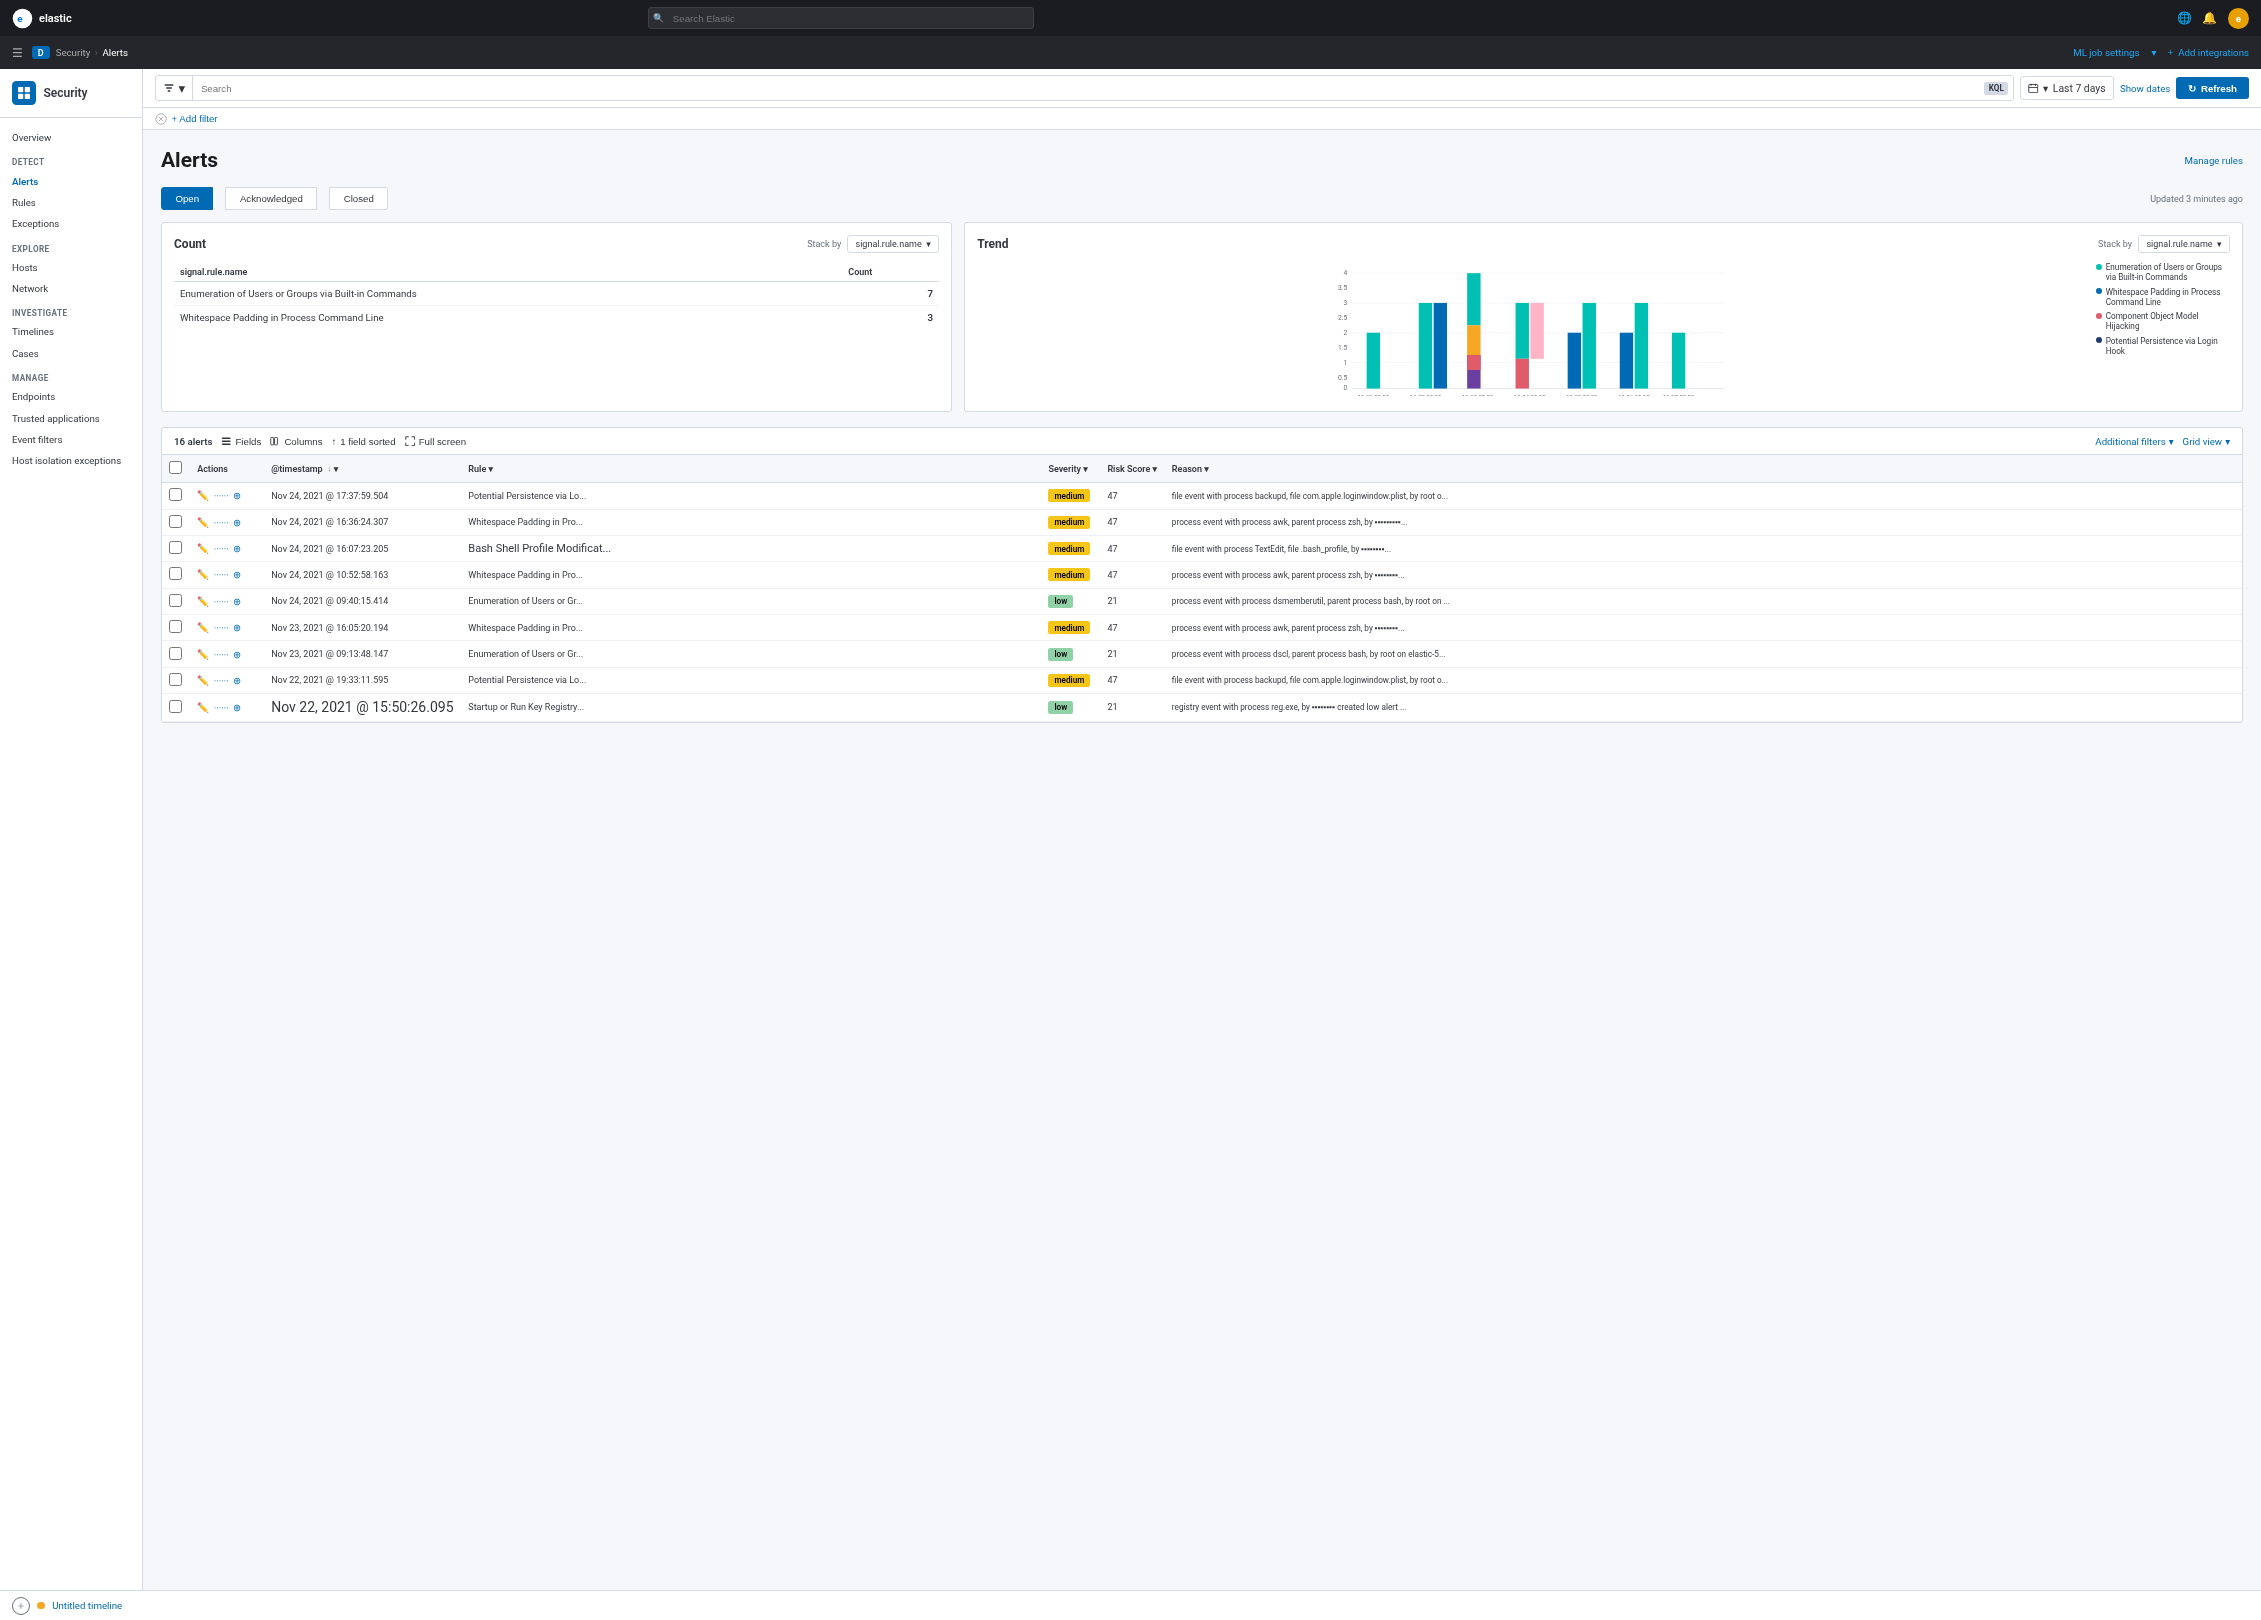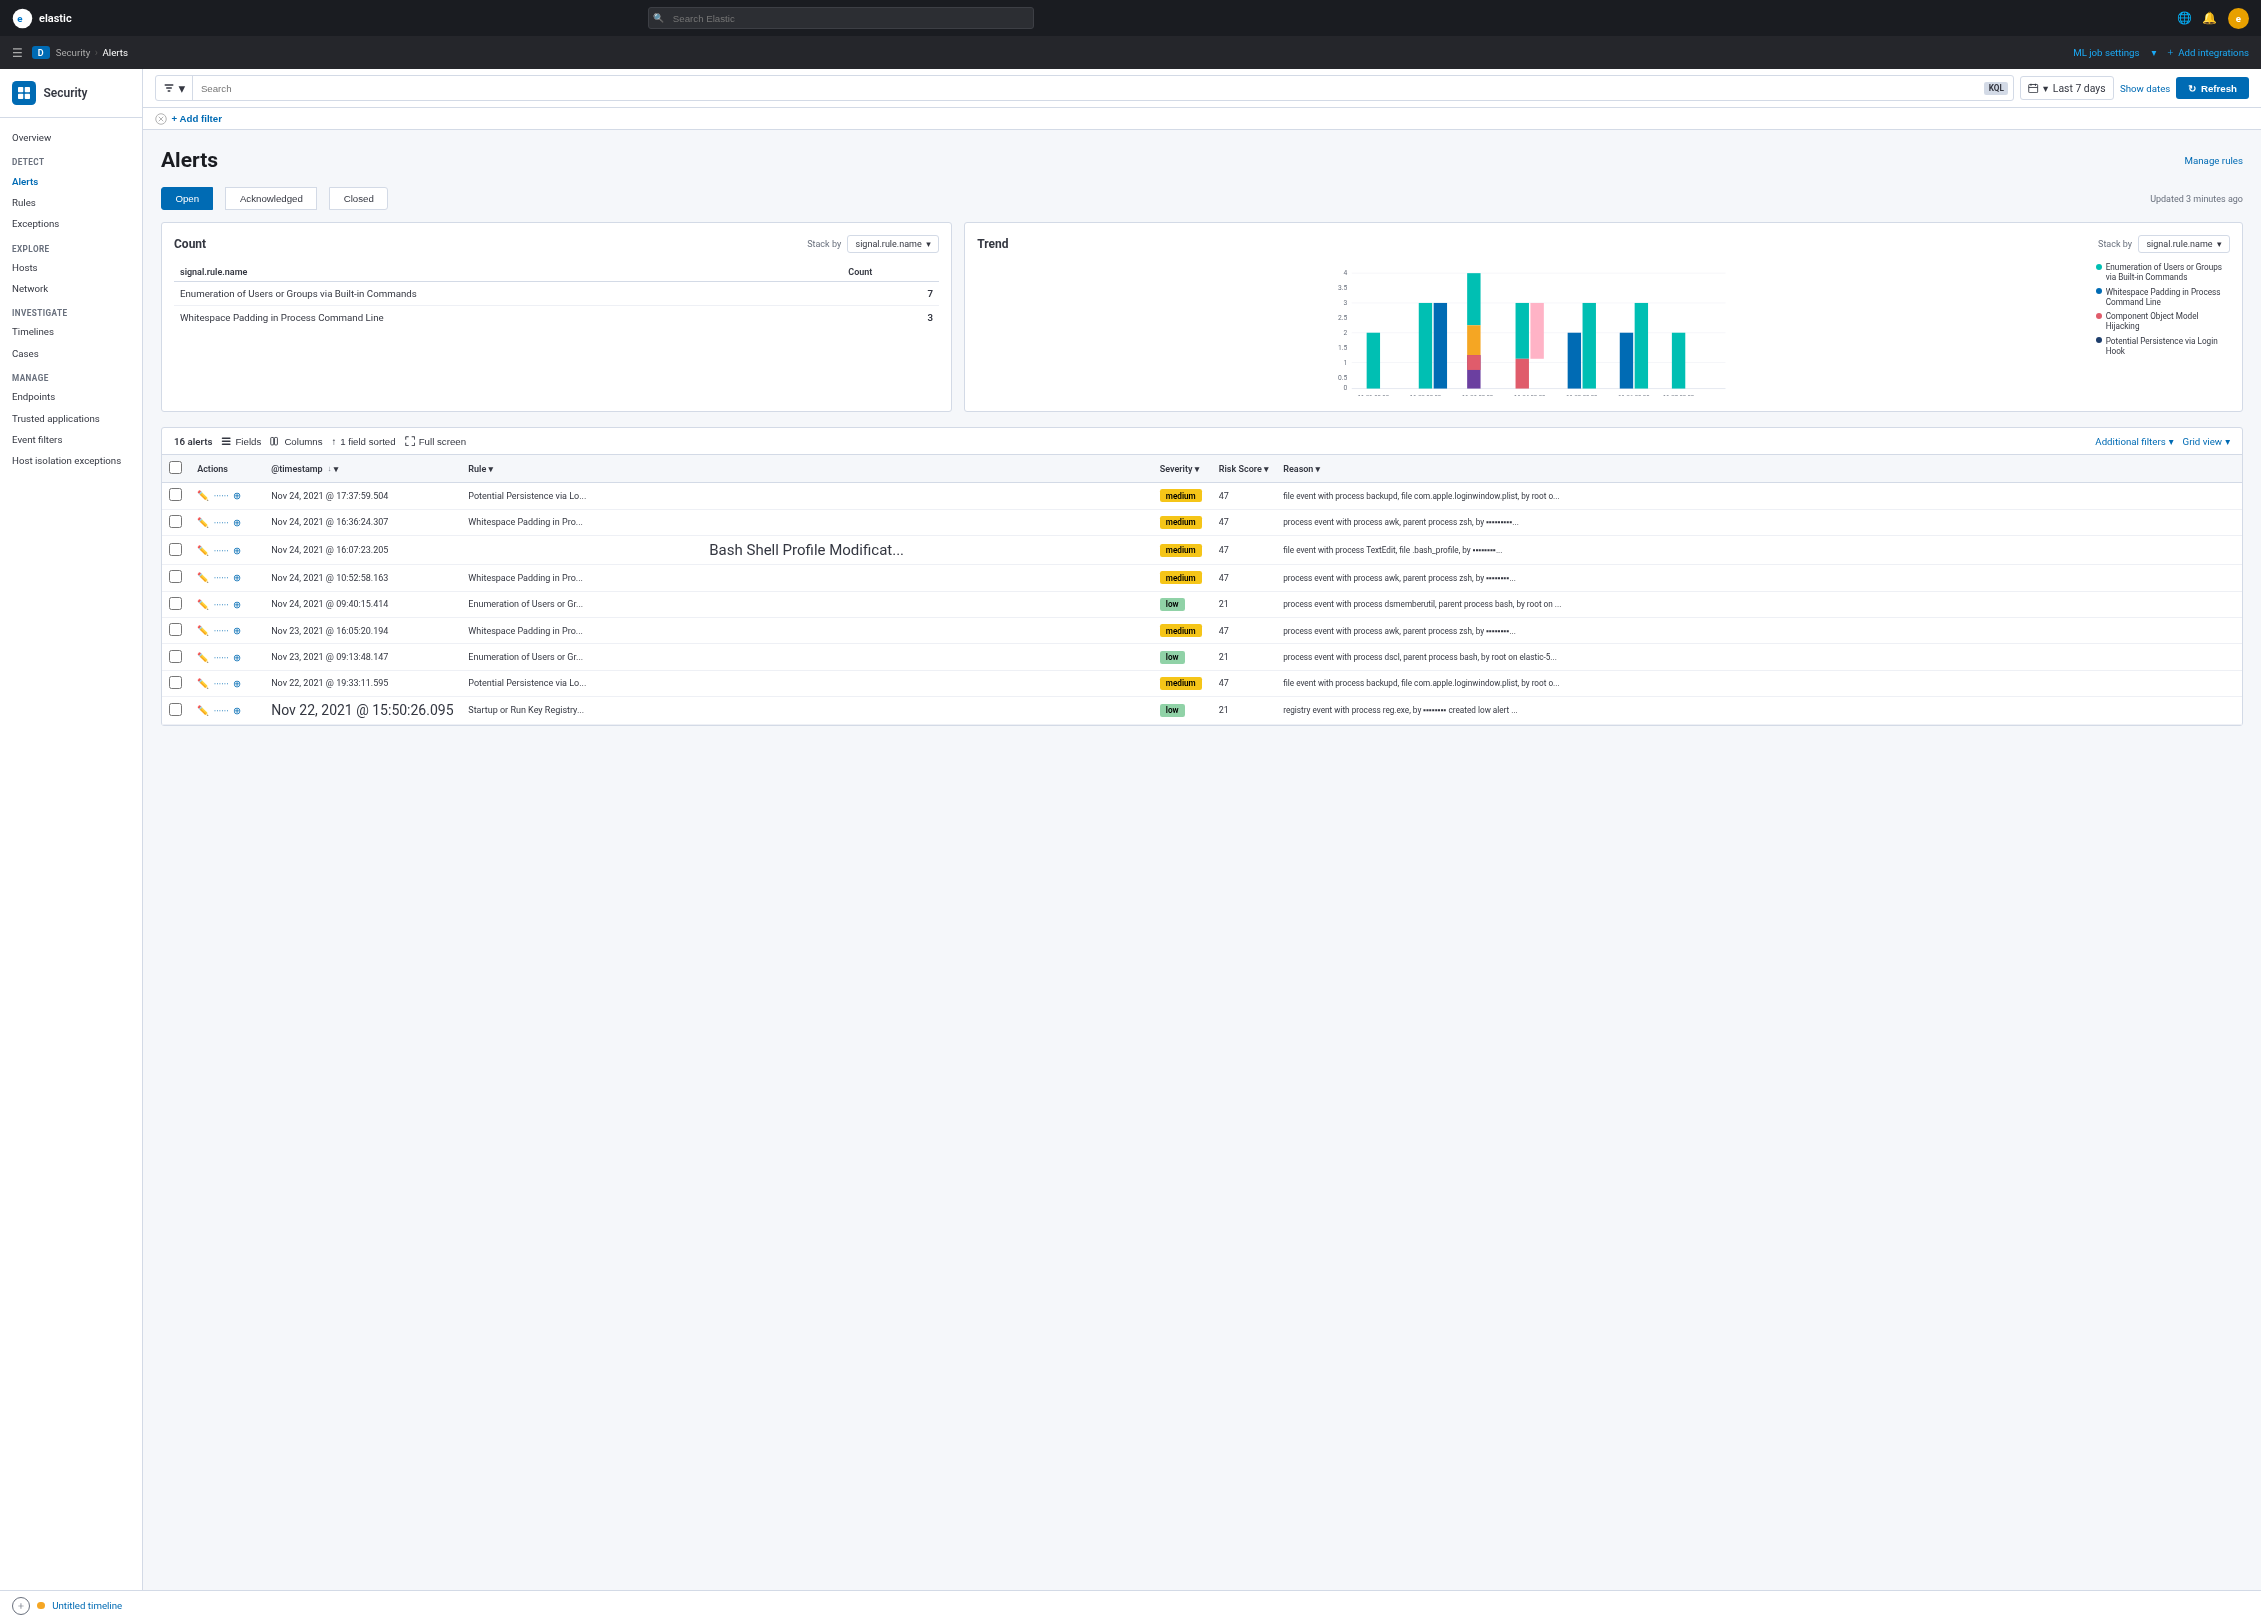--- a/index.html
+++ b/index.html
@@ -43,21 +43,21 @@
 
     
     .filter-bar { background: #fff; border-bottom: 0.7px solid #d3dae6; padding: 6px 12px; display: flex; align-items: center; gap: 6px; flex-wrap: wrap; }
     .filter-input-wrap { display: flex; align-items: center; border: 0.7px solid #d3dae6; border-radius: 3px; background: #fff; flex: 1; min-width: 149px; }
     .filter-dropdown-btn { border: none; background: none; padding: 4.5px 7.4px; cursor: pointer; display: flex; align-items: center; gap: 3px; color: #343741; border-right: 0.7px solid #d3dae6; }
     .filter-input { border: none; outline: none; padding: 4.5px 7.4px; font-size: 9.7px; flex: 1; }
     .kql-badge { background: #d3dae6; border-radius: 2.2px; padding: 1.5px 4.5px; font-size: 8.2px; font-weight: 700; margin-right: 4.5px; color: #343741; }
     .date-picker { display: flex; align-items: center; border: 0.7px solid #d3dae6; border-radius: 3px; background: #fff; padding: 4.5px 7.4px; gap: 4.5px; cursor: pointer; }
     .refresh-btn { background: #006bb4; color: #fff; border: none; border-radius: 3px; padding: 5.2px 12px; font-size: 9.7px; font-weight: 600; cursor: pointer; display: flex; align-items: center; gap: 4.5px; }
     .filter-add-row { display: flex; align-items: center; gap: 4.5px; padding: 4.5px 12px; background: #fff; border-bottom: 0.7px solid #d3dae6; }
-    .filter-add-btn { color: #006bb4; font-size: 9.7px; cursor: pointer; background: none; border: none; display: flex; align-items: center; gap: 3px; font-weight: bold; }
+    .filter-add-btn { color: #006bb4; font-size: 9.7px; cursor: pointer; background: none; border: none; display: flex; align-items: center; gap: 3px; }
 
     
     .alerts-content { padding: 18px 18px 0; }
     .alerts-header { display: flex; align-items: center; justify-content: space-between; margin-bottom: 15px; }
     .alerts-title { font-size: 21px; font-weight: 700; color: #1a1c21; }
     .manage-rules-link { color: #006bb4; font-size: 9.7px; cursor: pointer; }
 
     
     .tabs-row { display: flex; align-items: center; justify-content: space-between; margin-bottom: 12px; }
     .tabs { display: flex; gap: 12px; }
@@ -499,21 +499,21 @@
       <input type="checkbox" style="">
     </td>
     <td class="col-actions">
       <div class="action-icons">
         <span class="action-icon" style="color:#006bb4;">✏️</span>
         <span class="action-icon" style="font-size:7.4px;">⋯⋯</span>
         <span class="action-icon">⊕</span>
       </div>
     </td>
     <td class="col-timestamp" style="font-size:9px;white-space:nowrap;">Nov 24, 2021 @ 16:07:23.205</td>
-    <td class="col-rule" style="font-size:15px;text-align:center;">Bash Shell Profile Modificat...</td>
+    <td class="col-rule" style="font-size:11px;">Bash Shell Profile Modificat...</td>
     <td class="col-severity">
       <span class="severity-badge severity-medium">medium</span>
     </td>
     <td class="col-risk">47</td>
     <td class="col-reason">
       <span class="reason-text">file event with process TextEdit, file .bash_profile, by ▪▪▪▪▪▪▪▪...</span>
     </td>
   </tr>
               <tr>
     <td class="col-checkbox">

